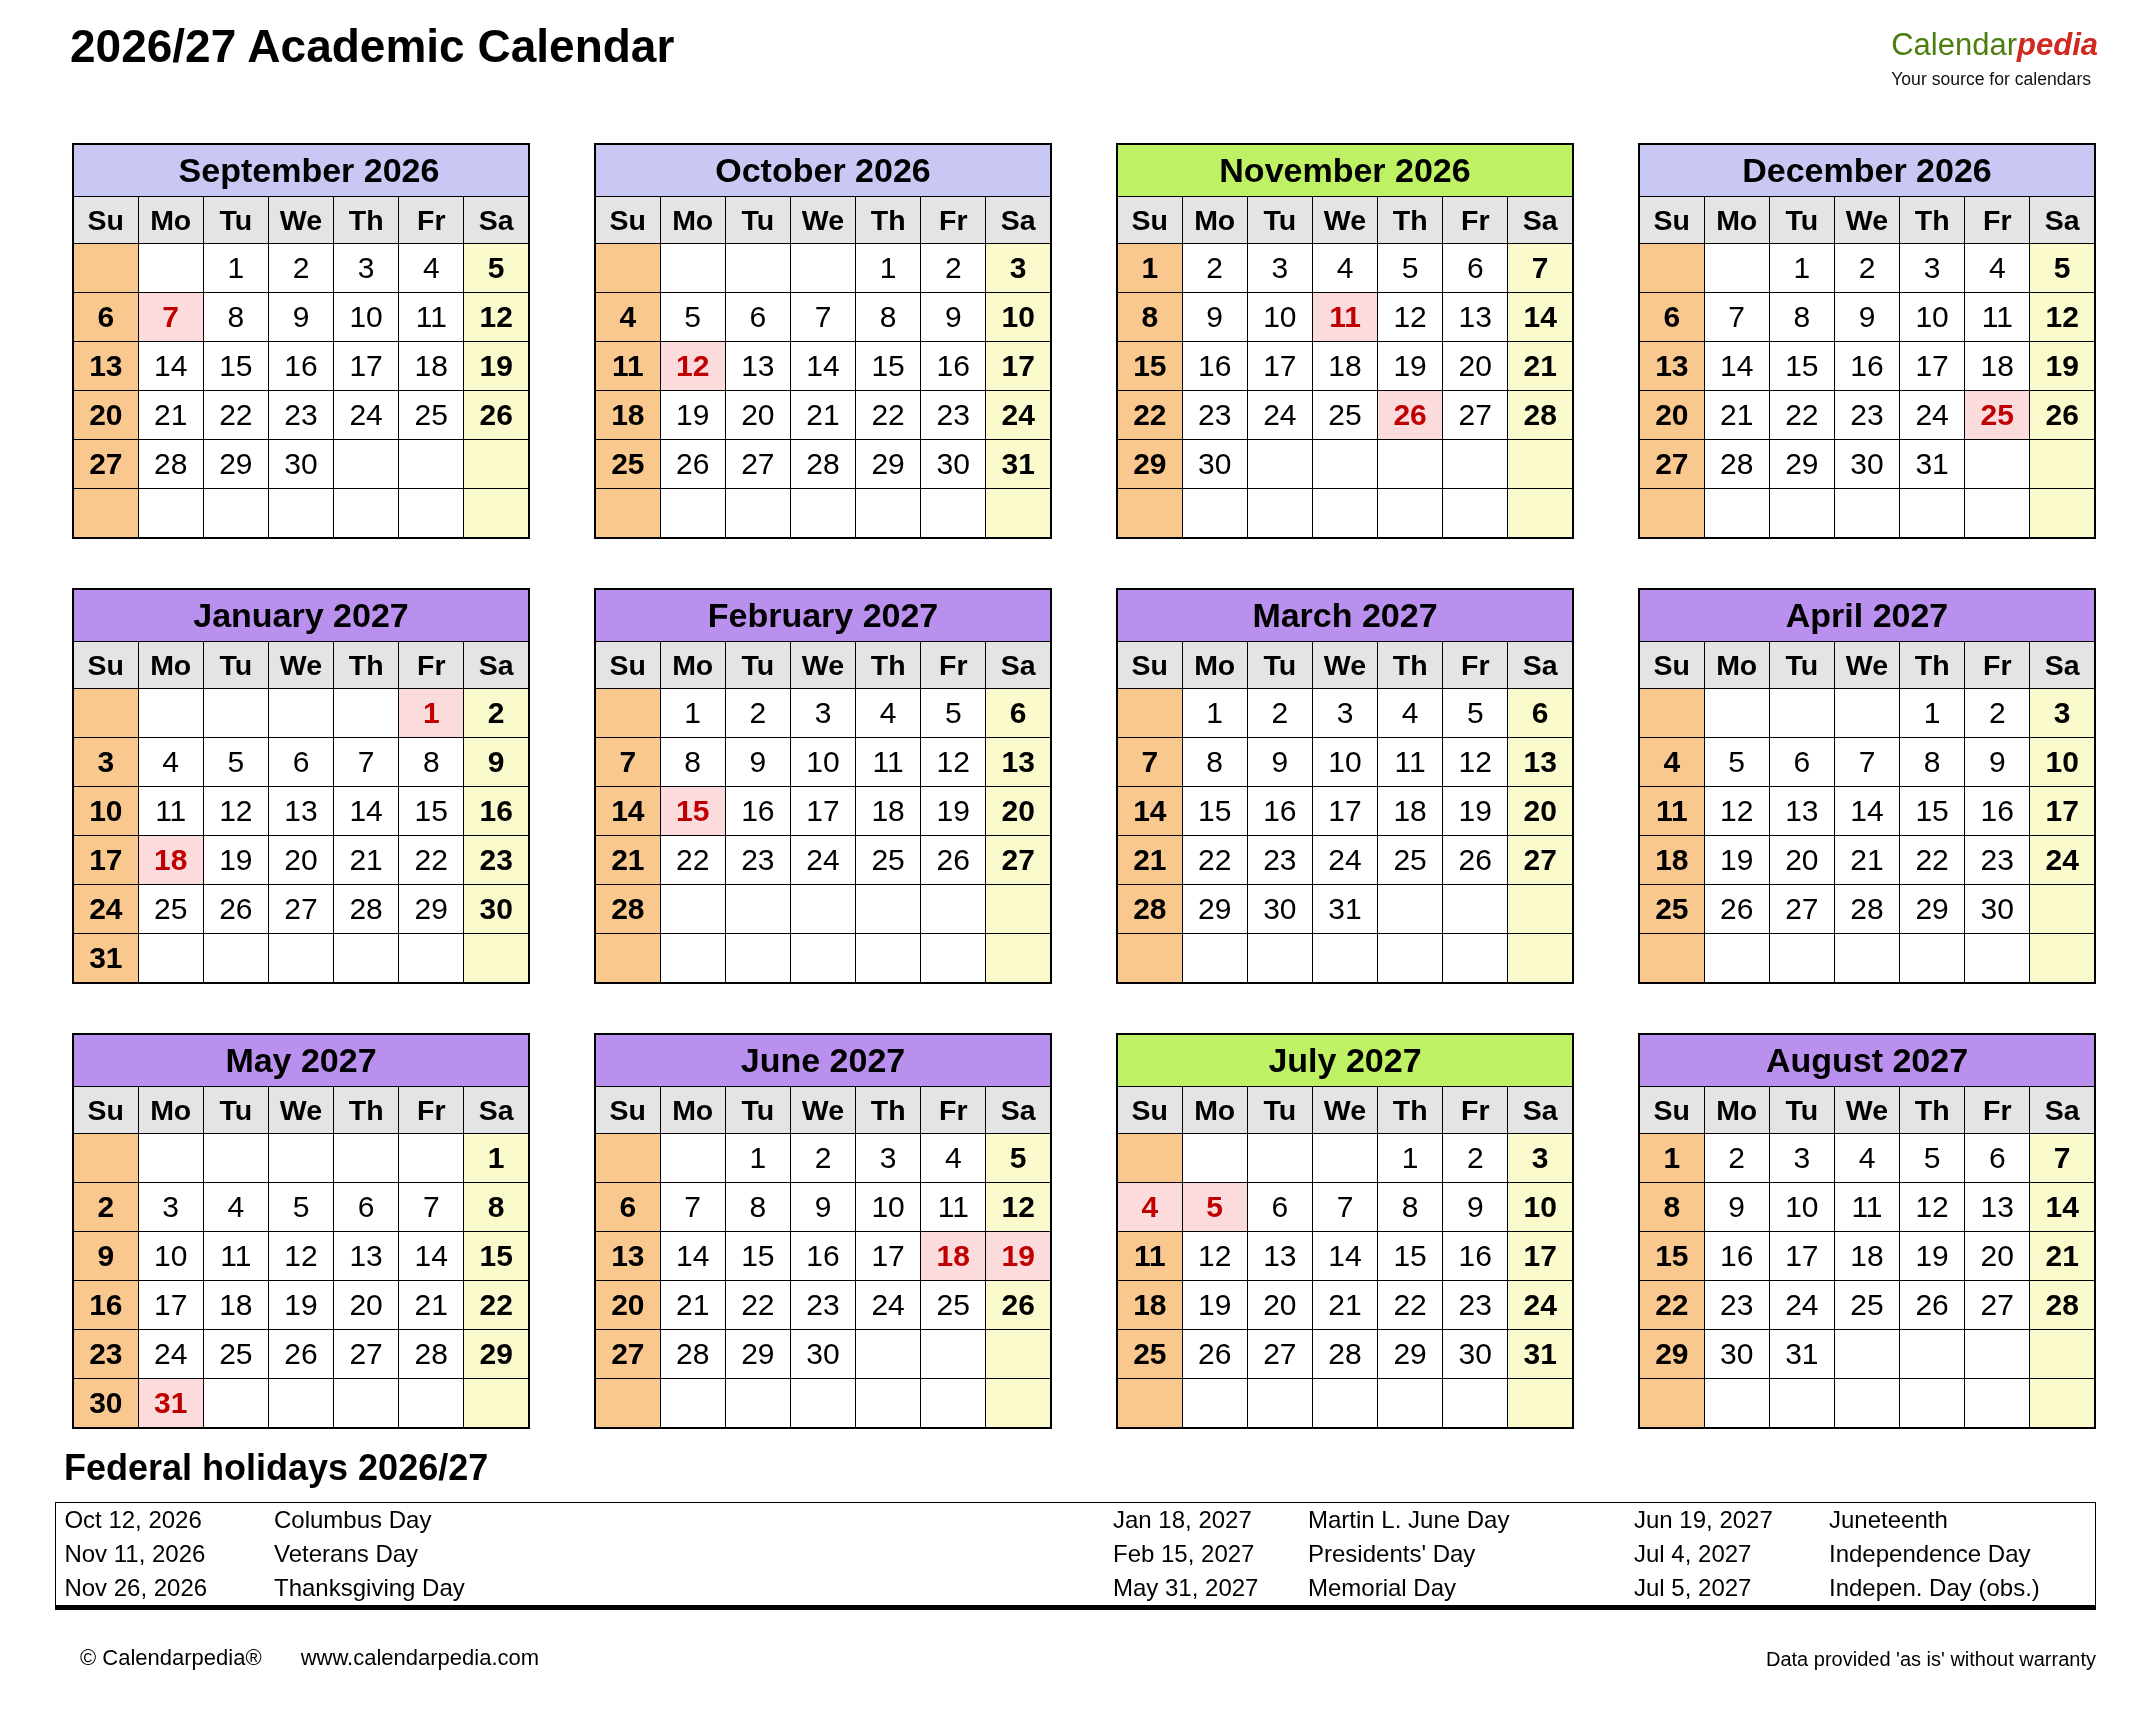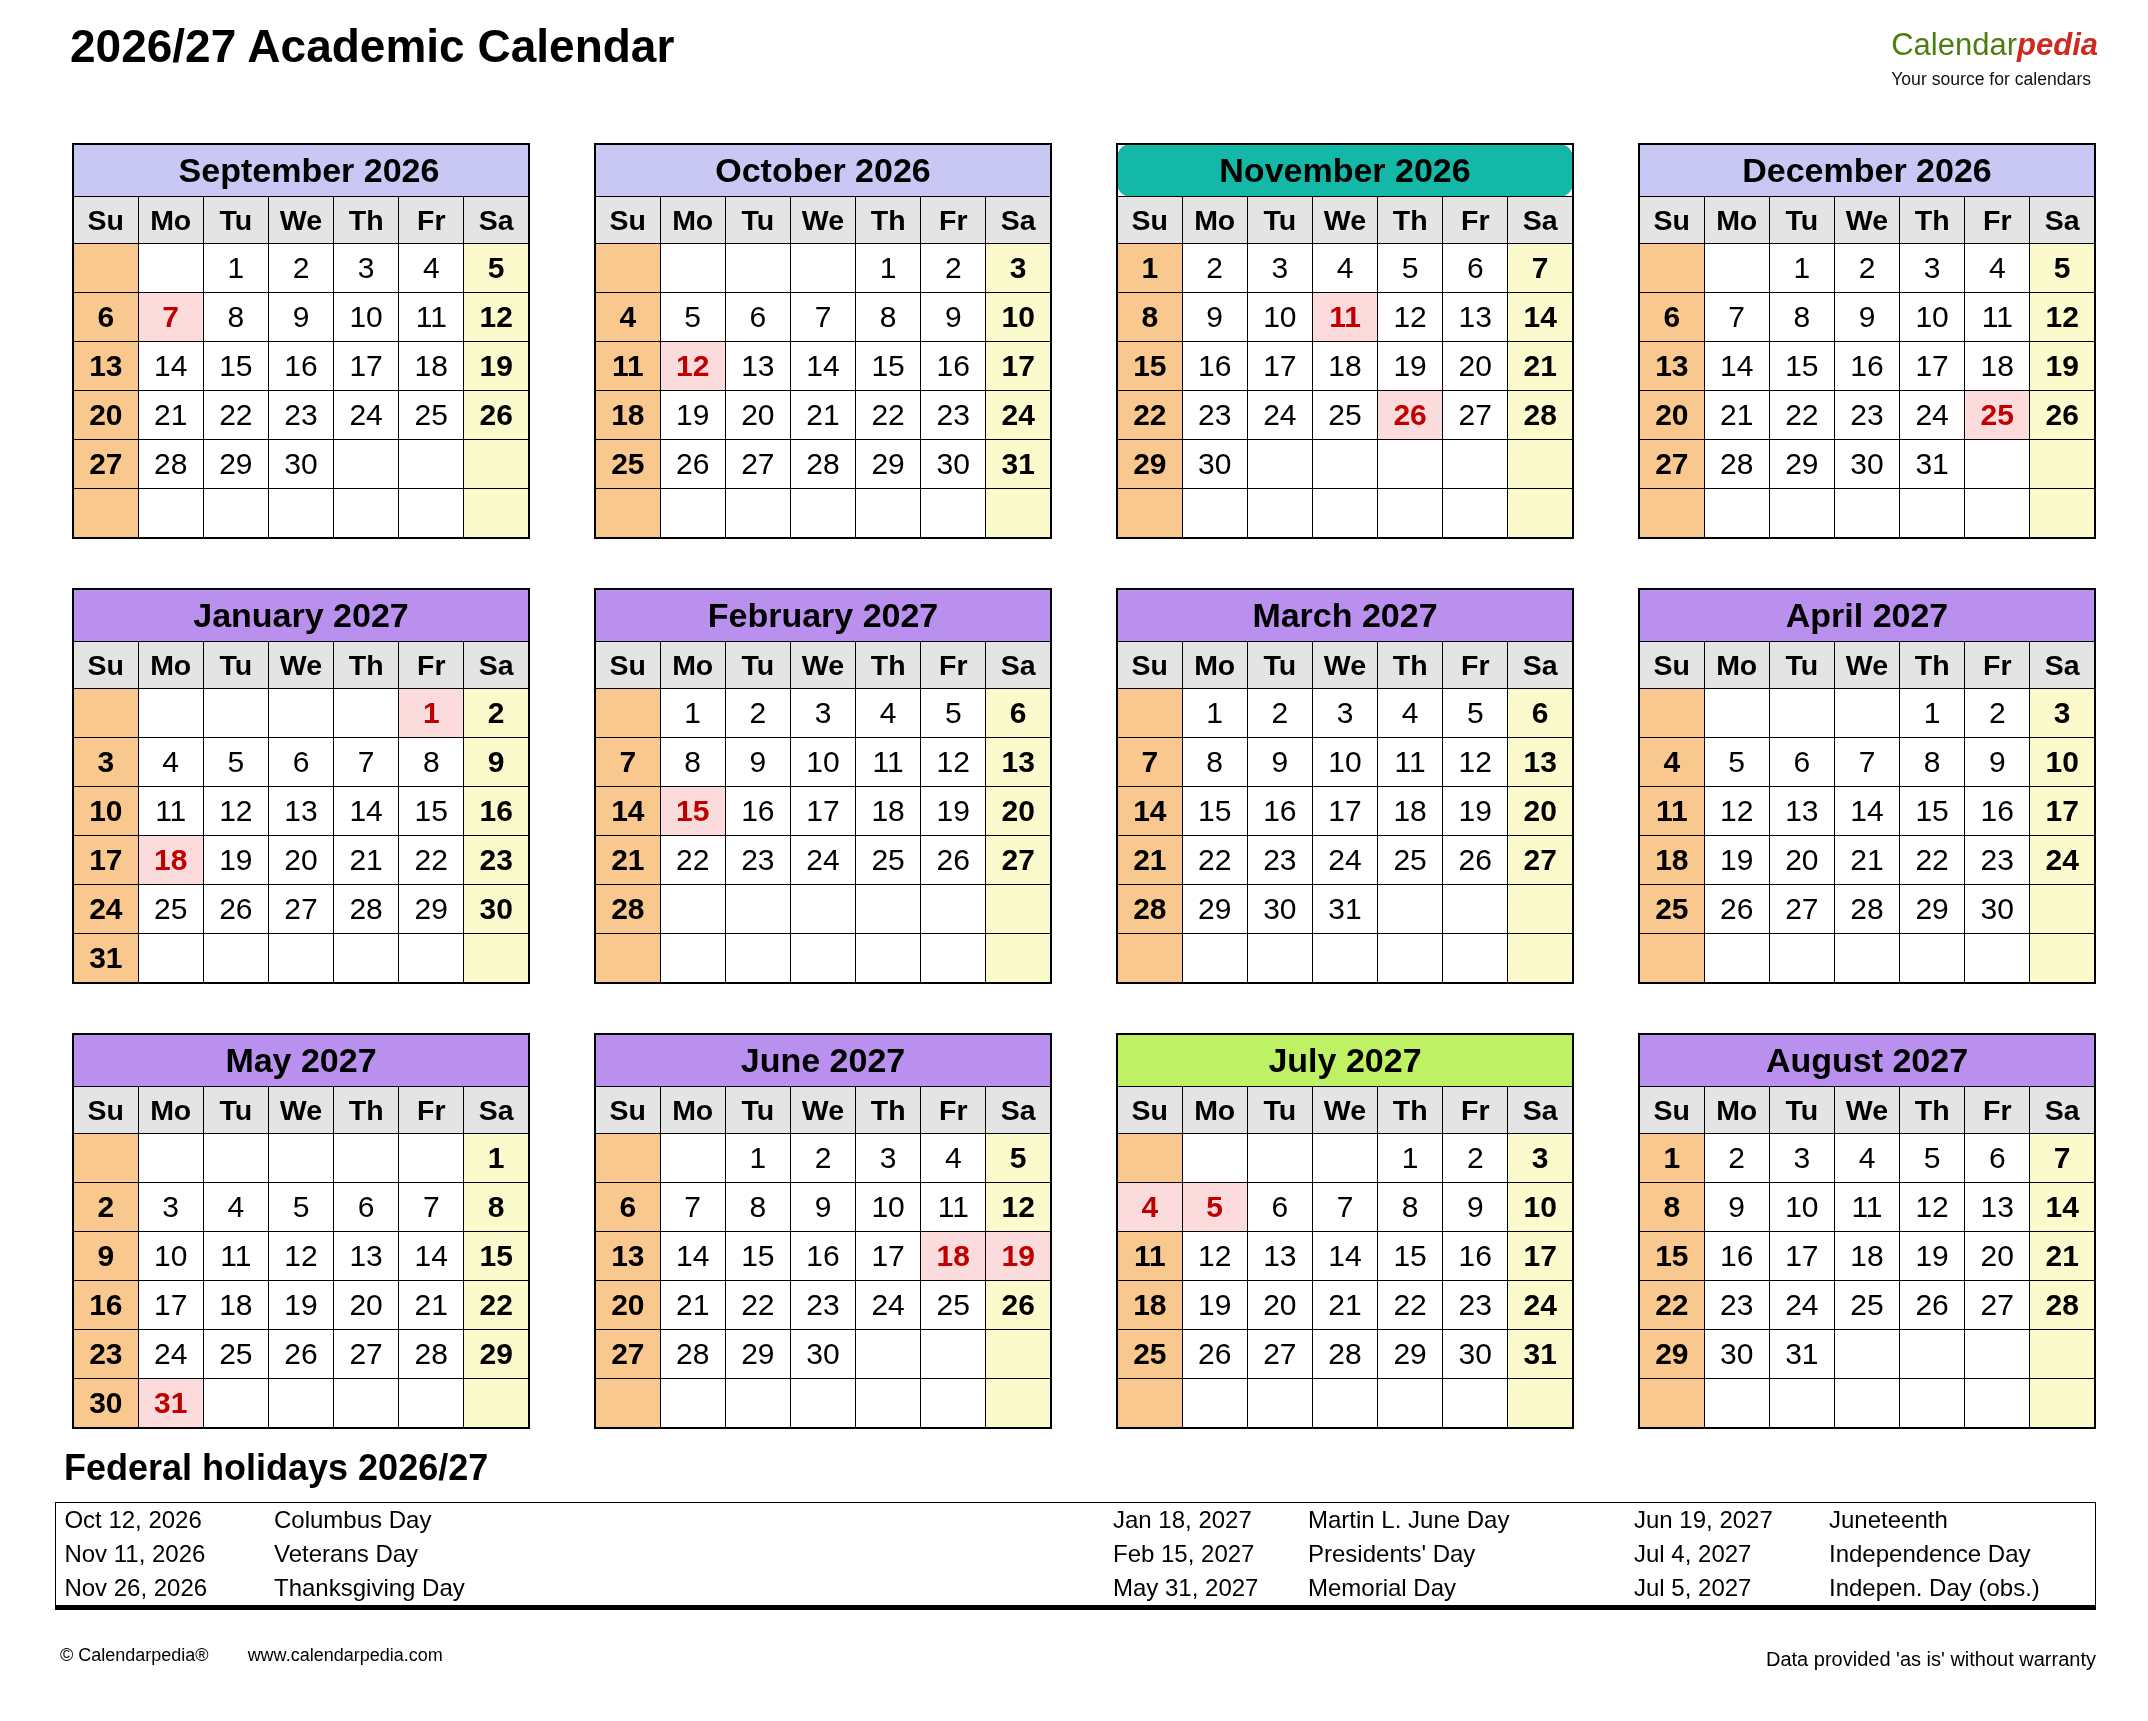--- a/index.html
+++ b/index.html
@@ -51,21 +51,21 @@
     box-sizing:border-box;
   }
   table.hol-table { width:100%; border-collapse:collapse; table-layout:fixed; }
   table.hol-table td {
     font-size:24px; height:34px; vertical-align:middle;
     padding:0; white-space:nowrap; overflow:hidden;
   }
   table.hol-table td.first { padding-left:8.4px; }
 
   
-  .footer-left { position:absolute; left:60px; top:1645px; font-size:18px; }
+  .footer-left { position:absolute; left:80px; top:1645px; font-size:22px; }
   .footer-left .website { margin-left:39px; }
   .footer-right { position:absolute; right:52px; top:1648px; font-size:20px; }
 </style>
 </head>
 <body>
 
 <div class="page">
 
   <div class="page-title">2026/27 Academic Calendar</div>
 
@@ -215,21 +215,21 @@
             <td></td>
             <td></td>
             <td></td>
             <td class="sa"></td>
           </tr>
         </tbody>
   </table>
       <table class="month">
     <thead>
       <tr>
-        <td class="mh" colspan="7" style="background: #14b8a6; border-radius: 14px;">November 2026</td>
+        <td class="mh" colspan="7" style="background: #bef264;">November 2026</td>
       </tr>
       <tr class="dh">
             <td class="su">Su</td>
             <td>Mo</td>
             <td>Tu</td>
             <td>We</td>
             <td>Th</td>
             <td>Fr</td>
             <td class="sa">Sa</td>
           </tr>

